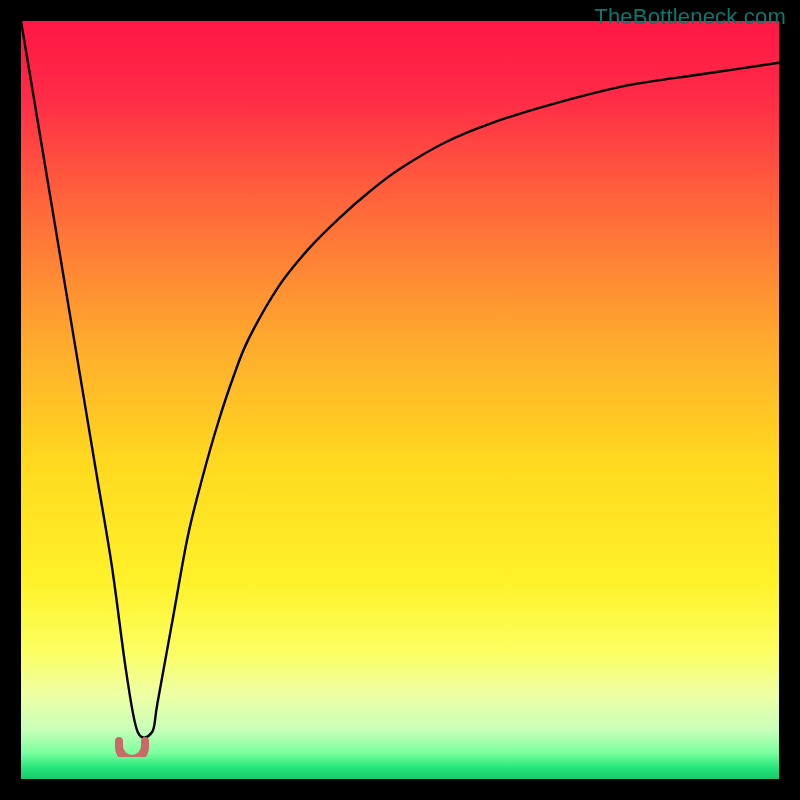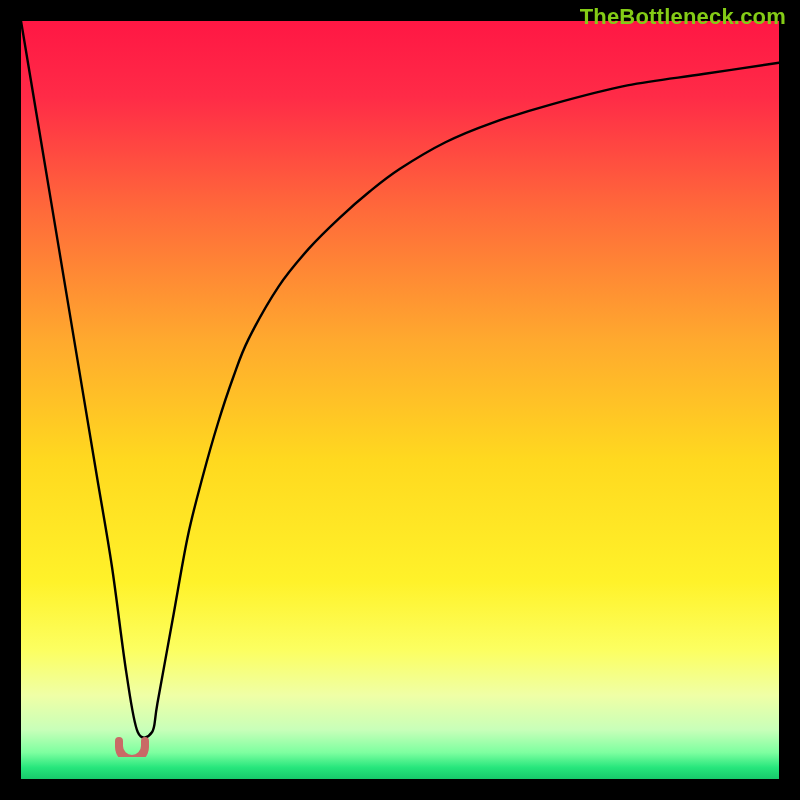--- a/index.html
+++ b/index.html
@@ -1,17 +1,17 @@
 <!DOCTYPE html>
 <html><head>
 <meta charset="utf-8">
 <style>
   * { margin: 0; padding: 0; box-sizing: border-box; }
   body { width: 800px; height: 800px; background: #000; position: relative; font-family: Arial, sans-serif; }
-  .watermark { position: absolute; top: 4px; right: 14px; color: #84cc16; font-size: 22px; font-weight: 700; z-index: 10; letter-spacing: 0.2px; }
+  .watermark { position: absolute; top: 4px; right: 14px; color: #0f766e; font-size: 22px; font-weight: 400; z-index: 10; letter-spacing: 0.2px; }
   .plot-frame { position: absolute; left: 21px; top: 21px; width: 758px; height: 758px; overflow: hidden; }
   .gradient-bg { position: absolute; left: 0; top: 0; width: 100%; height: 100%; }
   .curve-layer { position: absolute; left: 0; top: 0; width: 100%; height: 100%; }
 </style>
 </head>
 <body>
 
 <div class="watermark">TheBottleneck.com</div>
 
 <div class="plot-frame">

